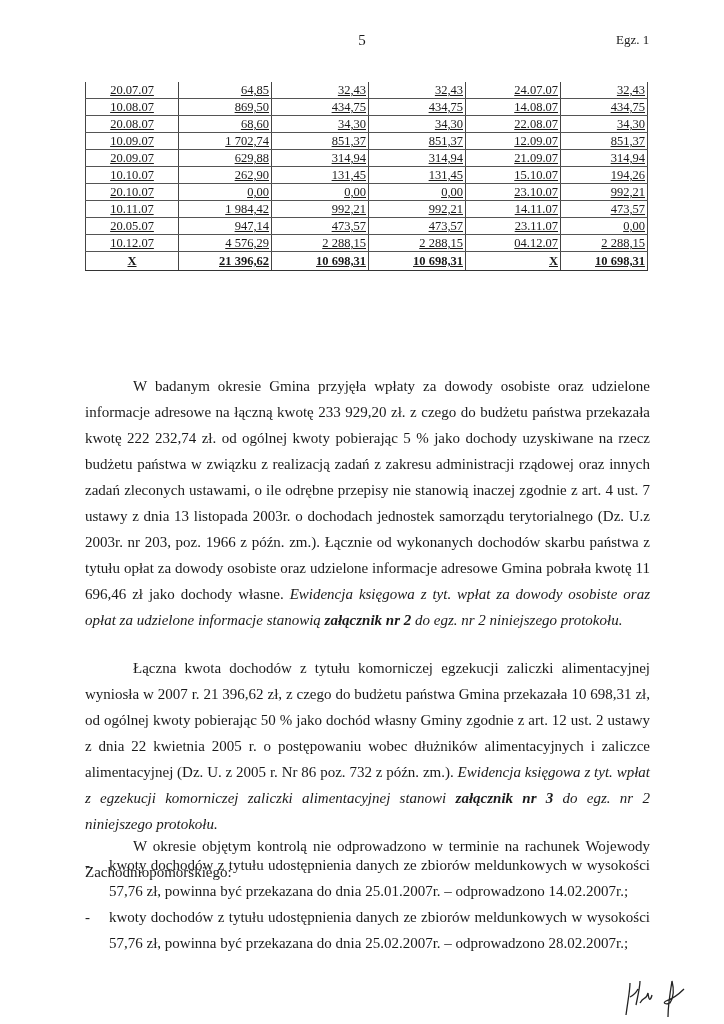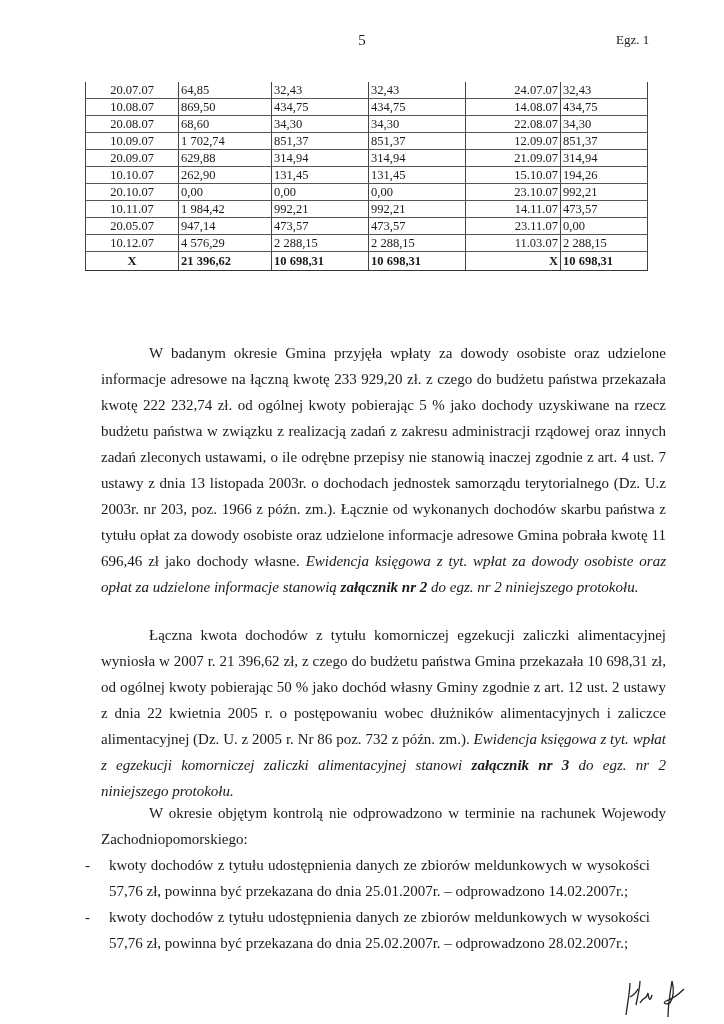--- a/index.html
+++ b/index.html
@@ -1,31 +1,31 @@
 <!DOCTYPE html>
 <html><head>
 <meta charset="utf-8">
 <style>
   html, body { margin:0; padding:0; background:#ffffff; }
   body { width:724px; height:1024px; position:relative; overflow:hidden;
          font-family:"Liberation Serif", "DejaVu Serif", serif; color:#1a1a1a; }
   .page-num { position:absolute; top:32px; left:0; width:724px; text-align:center; font-size:15px; }
   .copy-label { position:absolute; top:32px; left:616px; font-size:13px; }
   table.data { position:absolute; top:82px; left:85px; width:563px; border-collapse:collapse;
-               font-size:12.5px; line-height:14px; }
+               font-size:12.5px; line-height:14px;text-decoration:underline; }
   table.data td { border-bottom:1px solid #555; border-left:1px solid #444; border-right:1px solid #444;
                   padding:1px 2px; height:14px; }
   table.data td.c-date { width:88px; text-align:center; }
-  table.data td.c-num { }
+  table.data td.c-num { text-align:right; }
   table.data td.c-a { width:88px; }
   table.data td.c-b { width:92px; }
   table.data td.c-c { width:92px; }
   table.data td.c-d { width:90px; text-align:right; }
   table.data tr.total td { font-weight:bold; border-bottom:1.5px solid #333; height:16px; }
-  .body-text { position:absolute; left:101px; width:565px; font-size:15px; line-height:26px; text-align:justify; }
+  .body-text { position:absolute; left:85px; width:565px; font-size:15px; line-height:26px; text-align:justify;margin-top:33px; }
   .indent { text-indent:48px; }
   .it { font-style:italic; }
   .b { font-weight:bold; }
   .bullet { position:absolute; left:85px; width:565px; font-size:15px; line-height:26px; }
   .bullet .dash { position:absolute; left:0; top:0; }
   .bullet .txt { margin-left:24px; display:block; text-align:justify; }
   .signature { position:absolute; left:618px; top:975px; }
 </style>
 </head>
 <body>
@@ -105,21 +105,21 @@
         <td class="c-num c-b">473,57</td>
         <td class="c-num c-c">473,57</td>
         <td class="c-d">23.11.07</td>
         <td class="c-num">0,00</td>
       </tr>
       <tr>
         <td class="c-date">10.12.07</td>
         <td class="c-num c-a">4 576,29</td>
         <td class="c-num c-b">2 288,15</td>
         <td class="c-num c-c">2 288,15</td>
-        <td class="c-d">11.03.07</td>
+        <td class="c-d">04.12.07</td>
         <td class="c-num">2 288,15</td>
       </tr>
       <tr class="total">
         <td class="c-date">X</td>
         <td class="c-num c-a">21 396,62</td>
         <td class="c-num c-b">10 698,31</td>
         <td class="c-num c-c">10 698,31</td>
         <td class="c-d">X</td>
         <td class="c-num">10 698,31</td>
       </tr>

